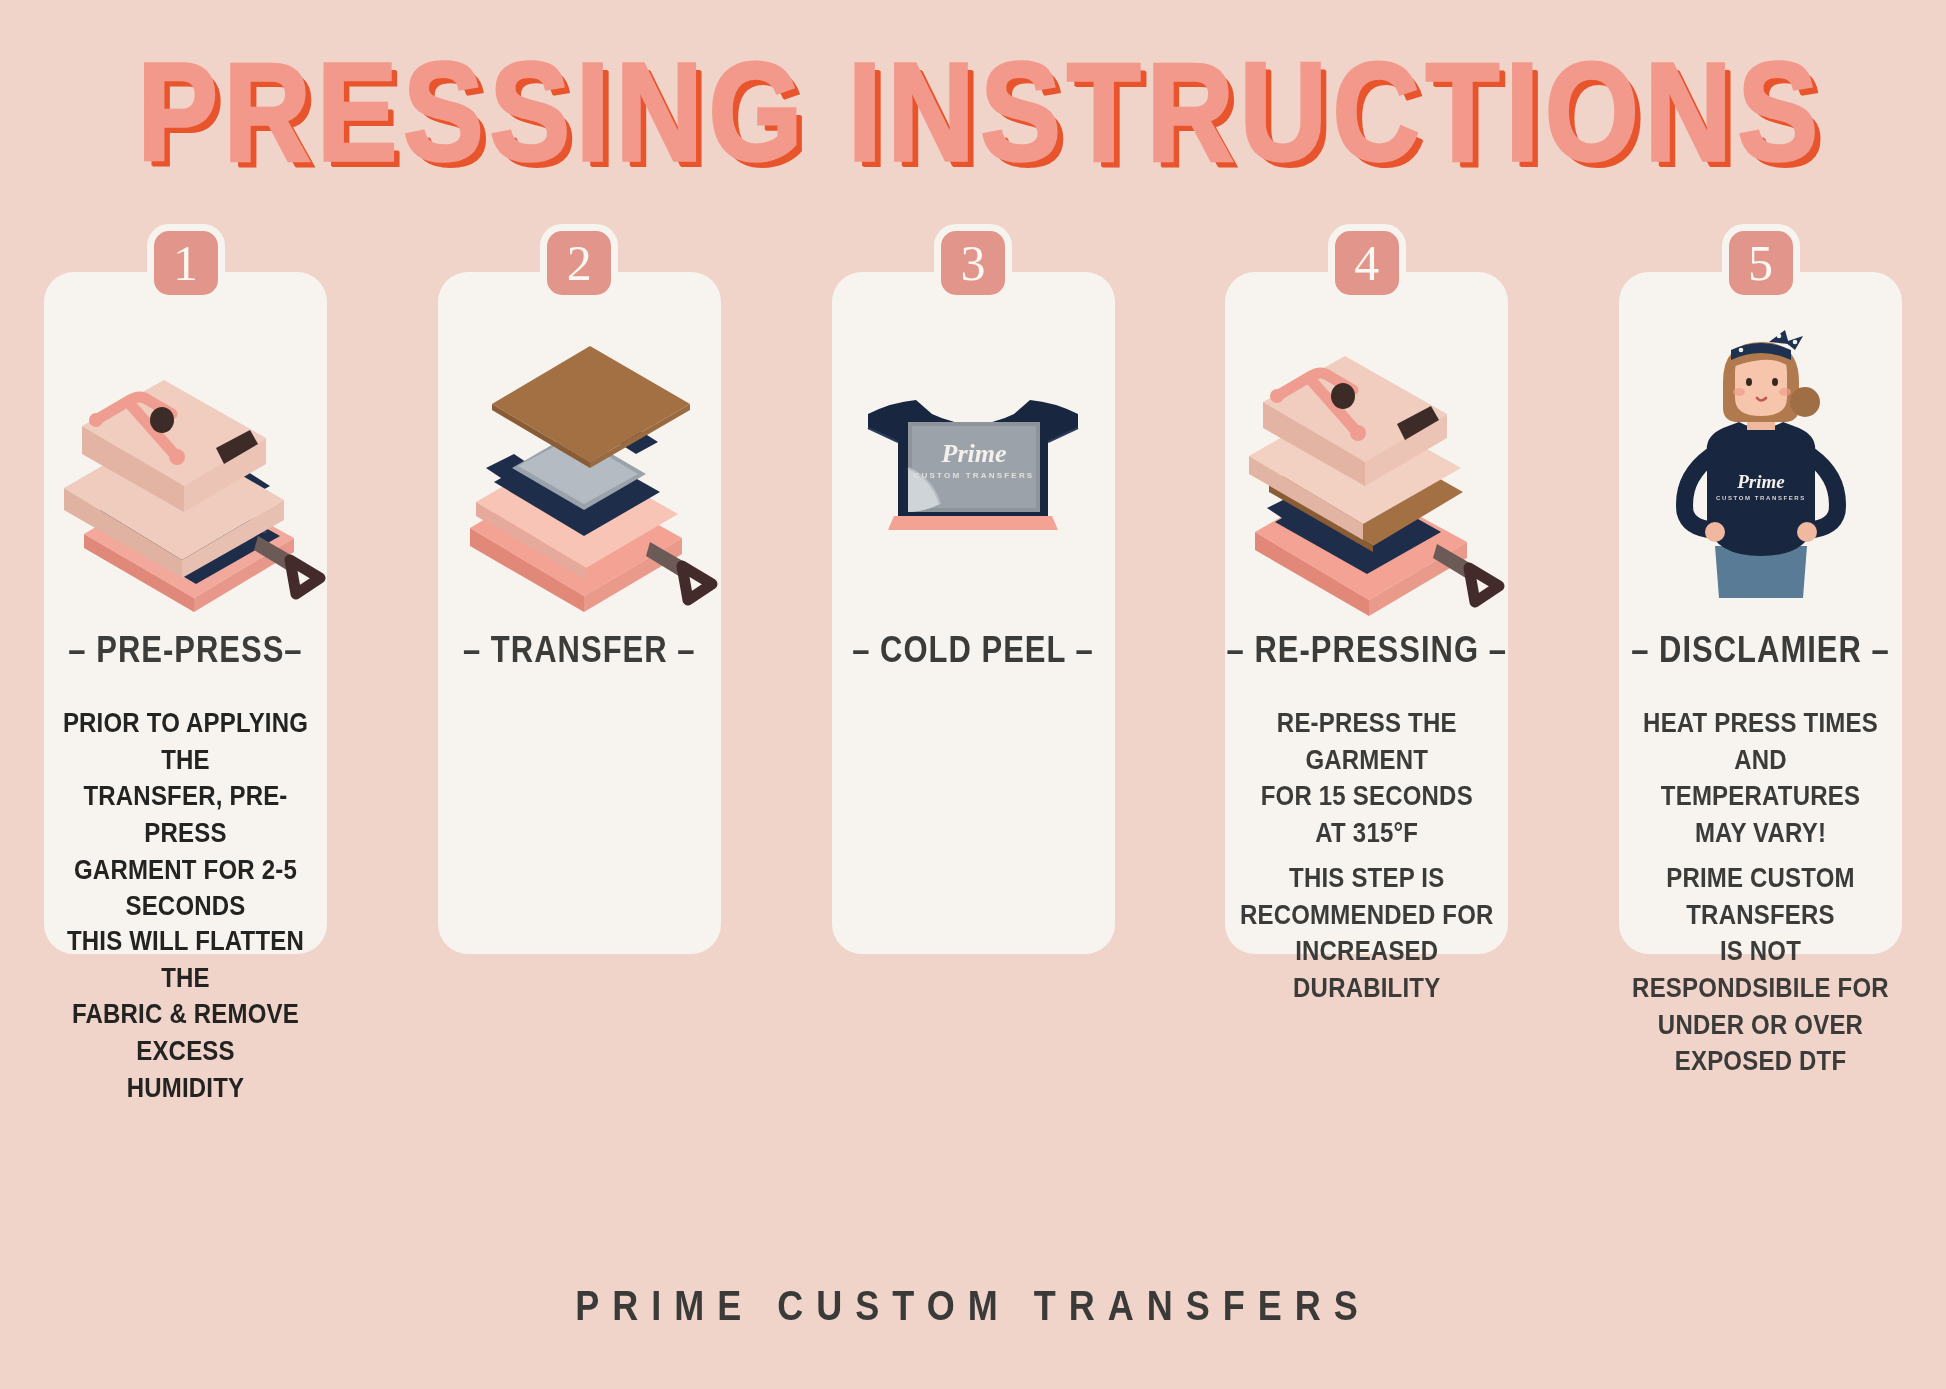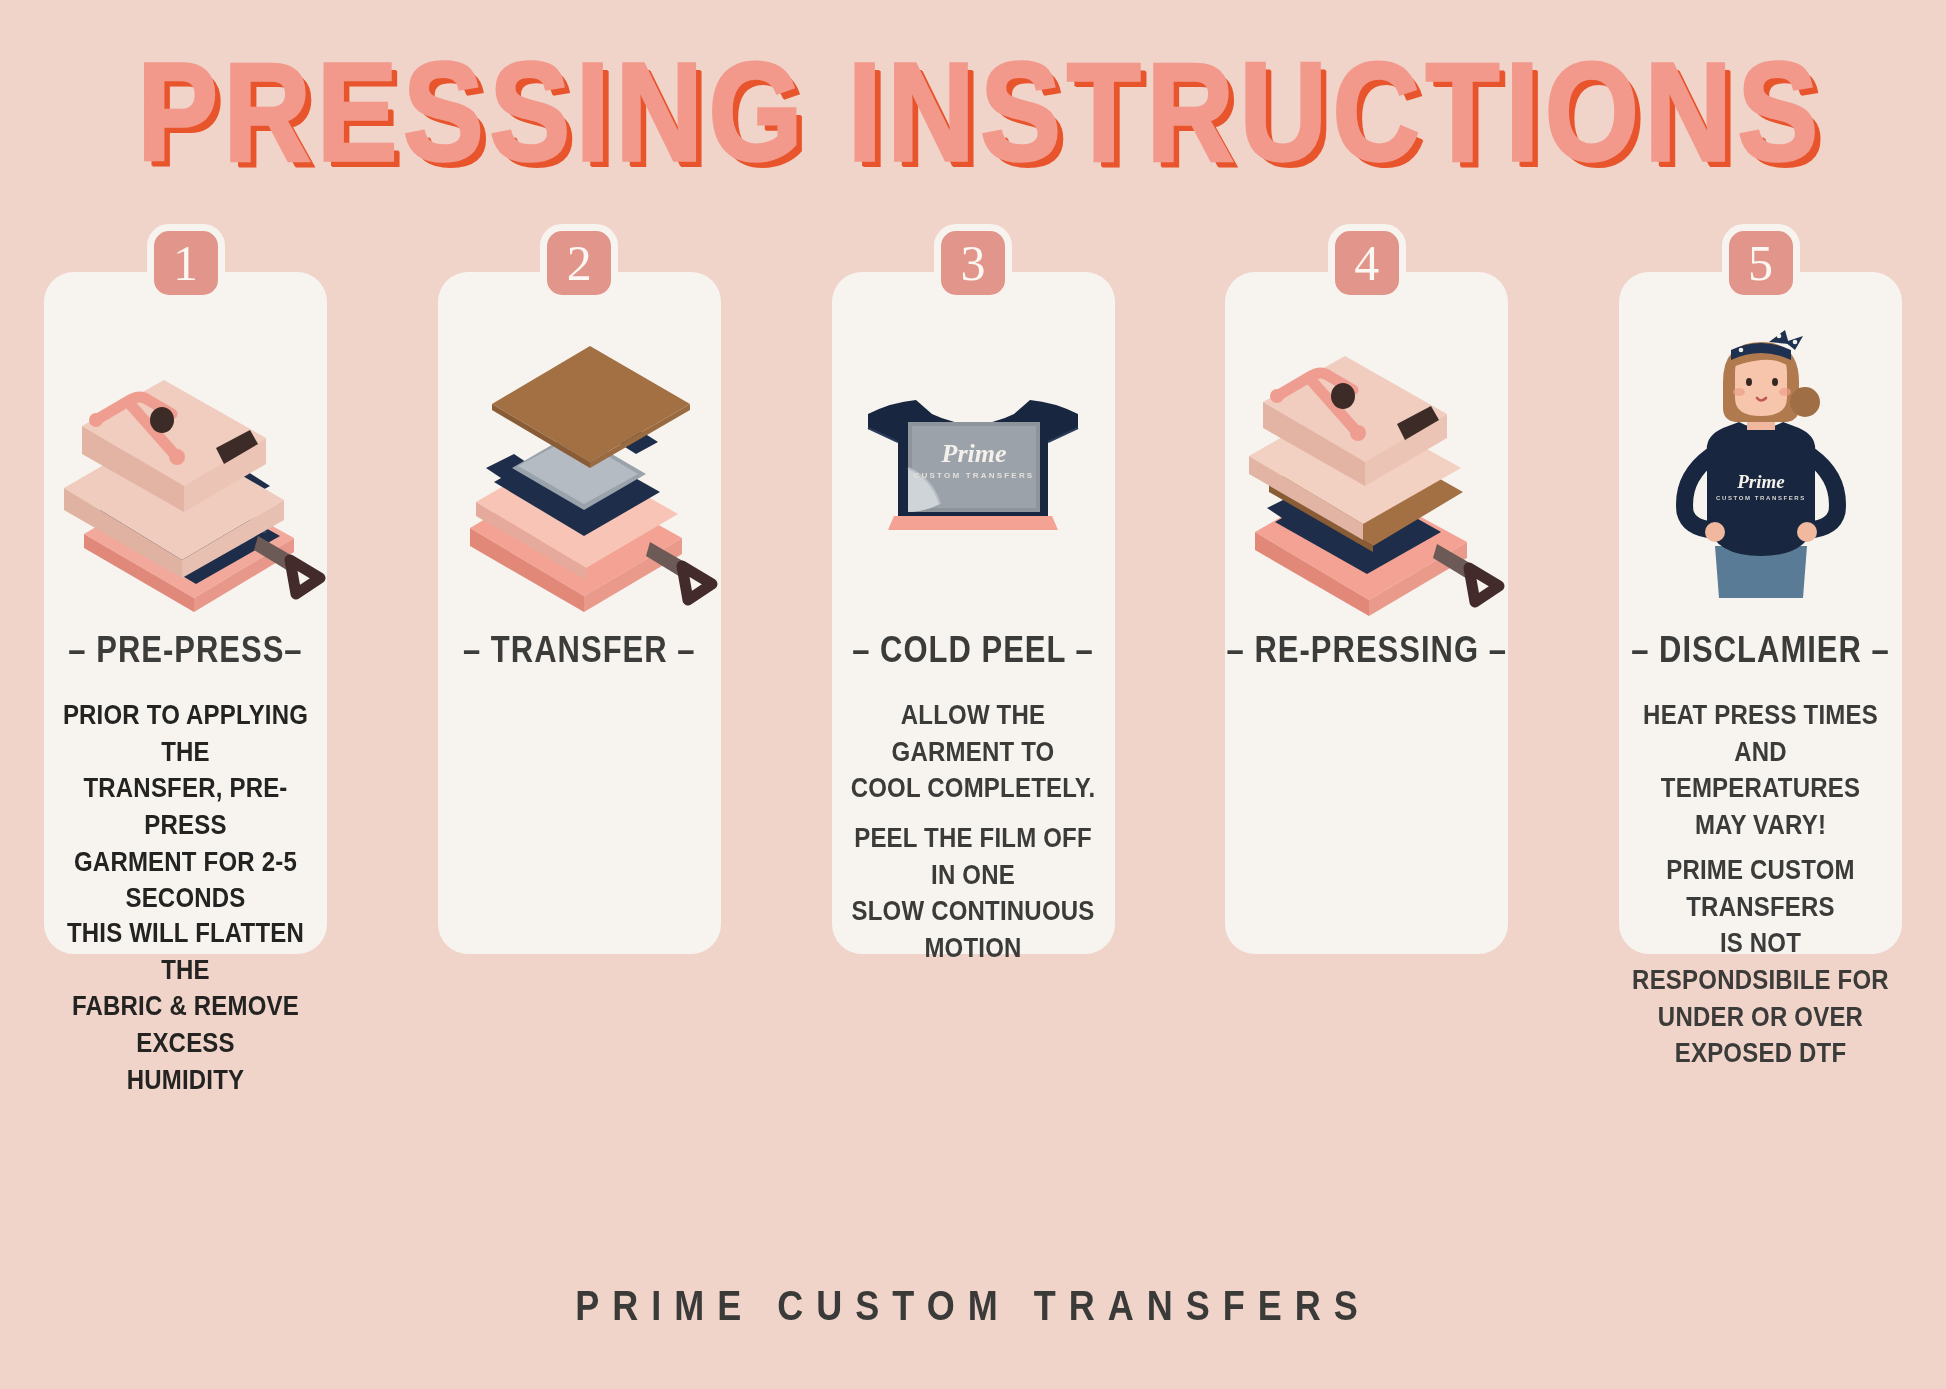--- a/index.html
+++ b/index.html
@@ -98,21 +98,21 @@
     font-size: 31px;
     color: #3c3c3a;
     letter-spacing: 1px;
     text-align: center;
     transform: scaleY(1.22);
     transform-origin: center center;
     margin-top: 16px;
     white-space: nowrap;
   }
   .body-block {
-    margin-top: 28px;
+    margin-top: 36px;
     width: 100%;
     text-align: center;
   }
   .para {
     font-family: "Liberation Sans Narrow", "Liberation Sans", sans-serif;
     font-weight: bold;
     font-size: 24px;
     line-height: 1.32;
     color: #232322;
     letter-spacing: 0.2px;
@@ -240,27 +240,20 @@
         <polygon points="80,110 204,110 204,192 80,192" fill="#9ba2a9"></polygon>
 
         <path d="M76,152 Q100,162 108,188 Q92,196 76,196 Z" fill="#cfd4d8"></path>
         <path d="M76,152 Q100,162 108,188" stroke="#b7bdc3" stroke-width="2" fill="none"></path>
 
         <text x="142" y="146" text-anchor="middle" font-family="Liberation Serif, serif" font-style="italic" font-size="26" fill="#f4f1ec">Prime</text>
         <text x="142" y="162" text-anchor="middle" font-family="Liberation Sans, sans-serif" font-size="8" letter-spacing="2.2" fill="#e3e0db">CUSTOM TRANSFERS</text>
       </svg>
     </div>
     <div class="heading">– COLD PEEL –</div>
-    <div class="body-block">
-      <p class="para" style="white-space:pre-line">ALLOW THE GARMENT TO
-COOL COMPLETELY.</p>
-      <p class="para" style="white-space:pre-line">PEEL THE FILM OFF IN ONE
-SLOW CONTINUOUS
-MOTION</p>
-    </div>
   </div>
 
   <div class="card card-soft">
     <div class="badge">4</div>
     <div class="illus">
       <svg viewBox="0 0 283 300">
 
         <polygon points="30,216 124,162 242,226 144,284" fill="#f3a294"></polygon>
         <polygon points="30,216 30,234 144,300 144,284" fill="#e18878"></polygon>
         <polygon points="144,284 144,300 242,242 242,226" fill="#ea9a8b"></polygon>
@@ -284,20 +277,28 @@
         <path d="M86,64 L132,116" stroke="#ef9d90" stroke-width="11" fill="none" stroke-linecap="round"></path>
         <circle cx="133" cy="117" r="8" fill="#ef9d90"></circle>
         <ellipse cx="118" cy="80" rx="12" ry="13" fill="#3c2b26"></ellipse>
         <polygon points="172,108 206,90 214,104 180,124" fill="#3c2b26"></polygon>
 
         <polygon points="212,228 250,250 244,264 208,242" fill="#6b5a56"></polygon>
         <path d="M244,252 L274,270 L250,286 Z" fill="none" stroke="#432a2b" stroke-width="11" stroke-linejoin="round"></path>
       </svg>
     </div>
     <div class="heading">– RE-PRESSING –</div>
+    <div class="body-block">
+      <p class="para" style="white-space:pre-line">RE-PRESS THE GARMENT
+FOR 15 SECONDS
+AT 315°F</p>
+      <p class="para" style="white-space:pre-line">THIS STEP IS
+RECOMMENDED FOR
+INCREASED DURABILITY</p>
+    </div>
   </div>
 
   <div class="card card-soft">
     <div class="badge">5</div>
     <div class="illus">
       <svg viewBox="0 0 283 300">
 
         <path d="M96,230 L188,230 L184,282 L100,282 Z" fill="#5a7b96"></path>
 
         <path d="M88,136 Q86,120 104,112 L120,106 Q142,118 164,106 L180,112 Q198,120 196,136

